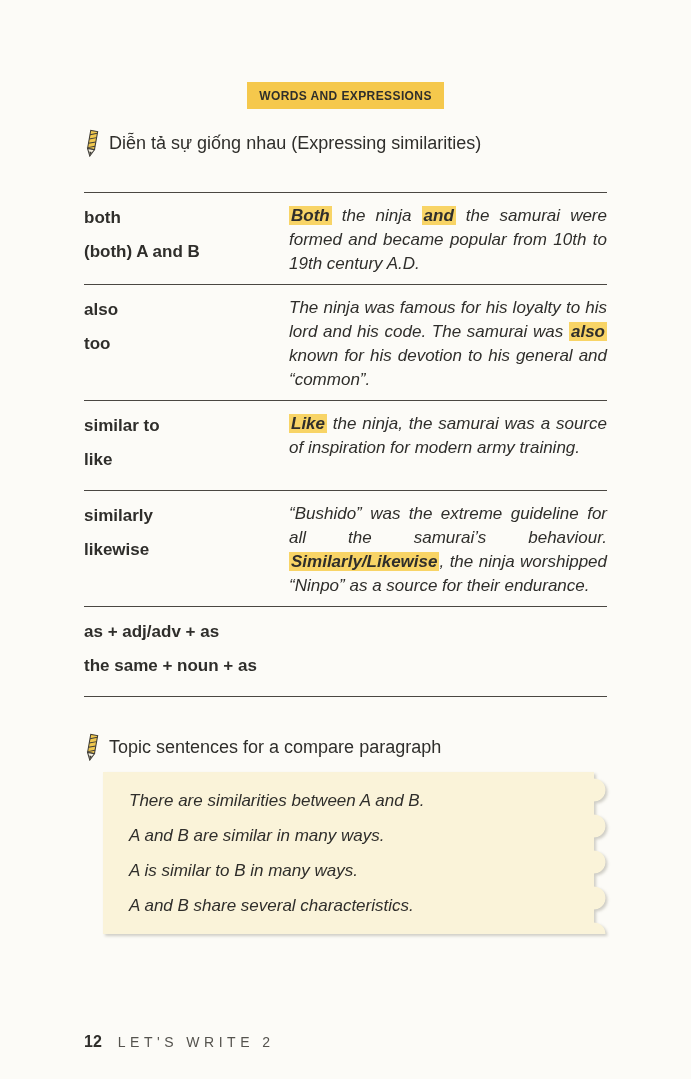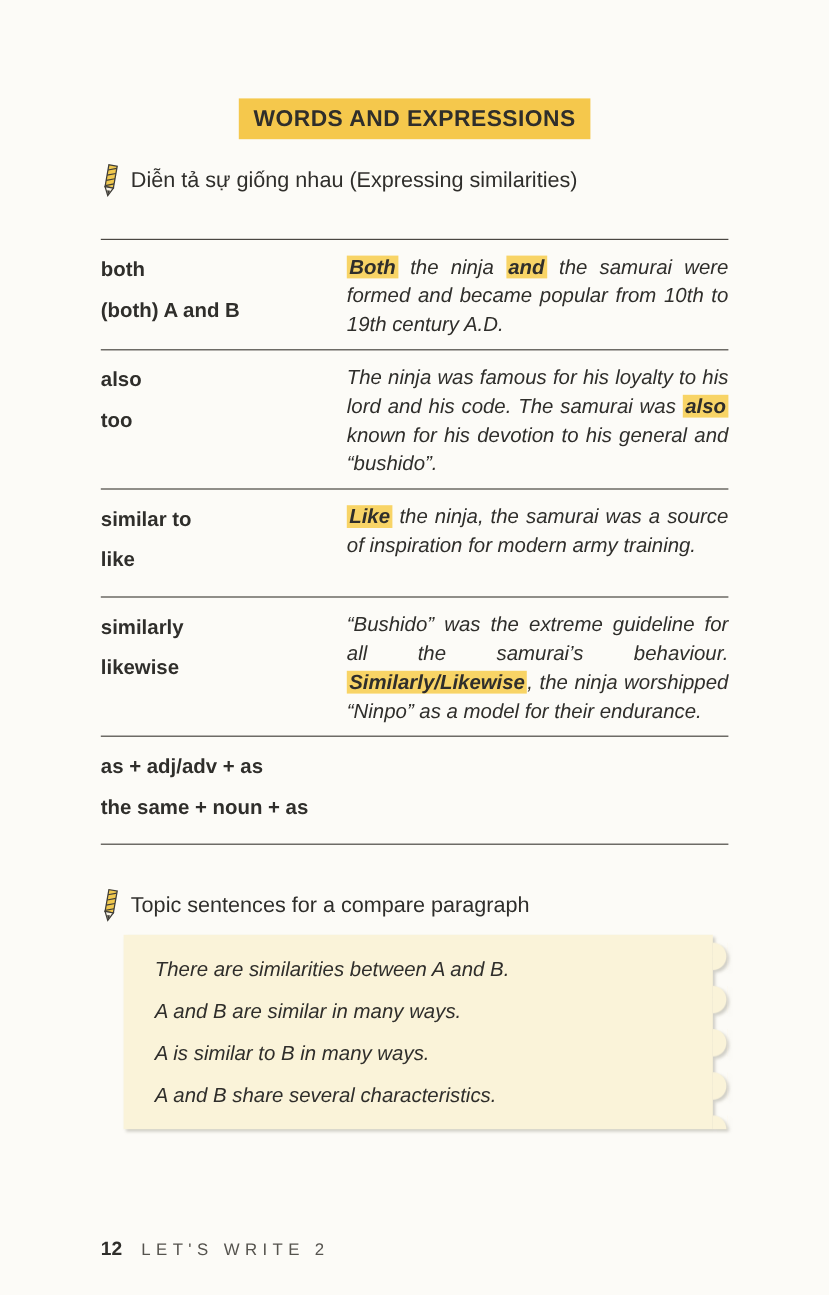--- a/index.html
+++ b/index.html
@@ -21,21 +21,21 @@
     overflow:hidden;
   }
   .page{width:691px;height:1079px;padding:0 84px;position:relative;}
 
   
   .title-wrap{ text-align:center; padding-top:82px; }
   .title-hl{
     display:inline-block;
     background:var(--accent);
     font-weight:bold;
-    font-size:19px;
+    font-size:12px;
     letter-spacing:.4px;
     line-height:1;
     padding:8px 12px 7px;
     color:var(--ink);
   }
 
   
   .h-row{ display:flex; align-items:center; gap:9px; margin-top:20px; }
   .h-row.topic{ margin-top:36px; }
   .pencil{ display:inline-flex; transform:rotate(10deg); flex:none; }
@@ -99,41 +99,41 @@
           <p><span class="hl">Both</span><span> the ninja </span><span class="hl">and</span><span> the samurai were formed and became popular from 10th to 19th century A.D.</span></p>
         </div>
     </div>
 
     <div class="xrow">
       <div class="cell terms">
           <div class="term">also</div>
           <div class="term">too</div>
         </div>
       <div class="cell examples">
-          <p><span>The ninja was famous for his loyalty to his lord and his code. The samurai was </span><span class="hl">also</span><span> known for his devotion to his general and “bushido”.</span></p>
+          <p><span>The ninja was famous for his loyalty to his lord and his code. The samurai was </span><span class="hl">also</span><span> known for his devotion to his general and “common”.</span></p>
         </div>
     </div>
 
     <div class="xrow">
       <div class="cell terms">
           <div class="term">similar to</div>
           <div class="term">like</div>
         </div>
       <div class="cell examples">
           <p><span class="hl">Like</span><span> the ninja, the samurai was a source of inspiration for modern army training.</span></p>
         </div>
     </div>
 
     <div class="xrow">
       <div class="cell terms">
           <div class="term">similarly</div>
           <div class="term">likewise</div>
         </div>
       <div class="cell examples">
-          <p><span>“Bushido” was the extreme guideline for all the samurai’s behaviour. </span><span class="hl">Similarly/Likewise</span><span>, the ninja worshipped “Ninpo” as a model for their endurance.</span></p>
+          <p><span>“Bushido” was the extreme guideline for all the samurai’s behaviour. </span><span class="hl">Similarly/Likewise</span><span>, the ninja worshipped “Ninpo” as a source for their endurance.</span></p>
         </div>
     </div>
 
     <div class="xrow">
       <div class="cell terms">
           <div class="term">as + adj/adv + as</div>
           <div class="term">the same + noun + as</div>
         </div>
     </div>
   </div>

